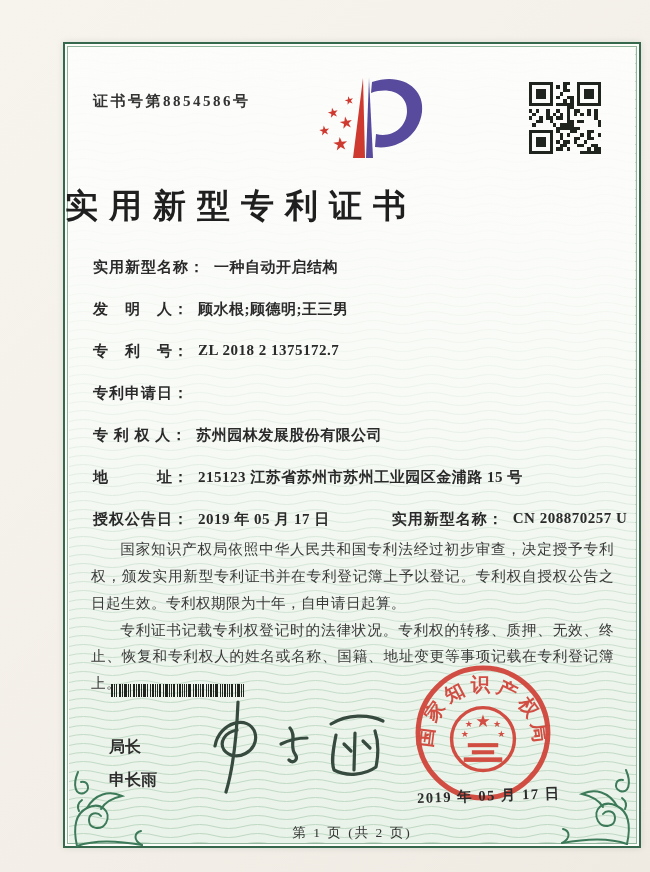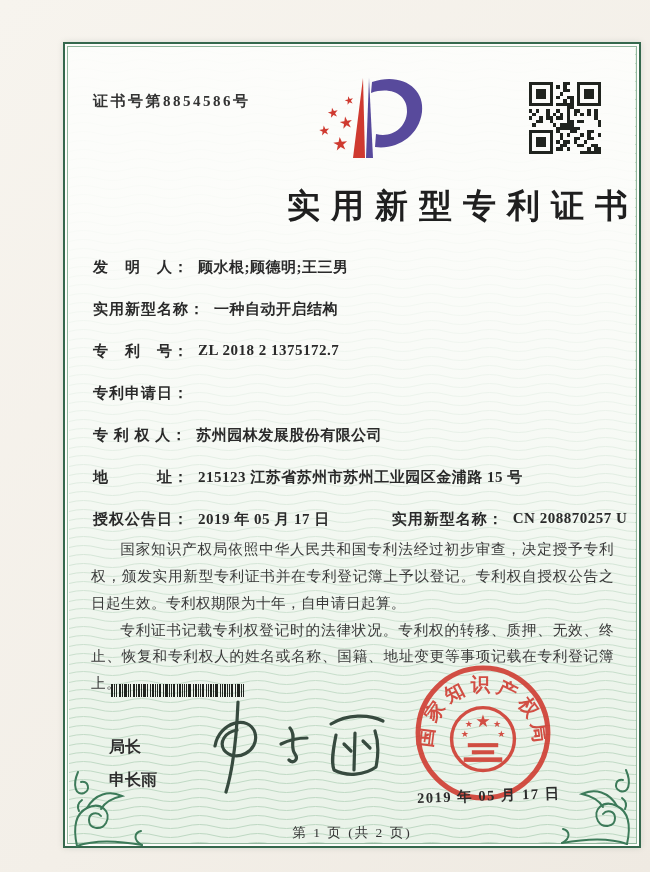--- a/index.html
+++ b/index.html
@@ -22,21 +22,21 @@
       rgba(253,253,251,.92) 22%,
       rgba(253,253,251,.72) 45%,
       rgba(253,253,251,.38) 64%,
       rgba(253,253,251,.10) 82%,
       rgba(253,253,251,0) 100%);
   }
   .layer{position:absolute;color:#2b2b2b;}
   .cert-number{left:28px;top:48px;font-size:15px;font-weight:bold;letter-spacing:2.5px;color:#333;}
   .logo-box{left:238px;top:18px;width:140px;height:110px;}
   .qr-box{left:464px;top:38px;width:72px;height:72px;}
-  .cert-title{left:0;right:0;top:140px;text-align:right;font-size:33px;font-weight:bold;
+  .cert-title{left:0;right:0;top:140px;text-align:left;font-size:33px;font-weight:bold;
     letter-spacing:11px;color:#1f1f1f;}
   .fields{left:28px;top:214px;right:24px;}
   .field-row{height:42px;display:flex;align-items:flex-start;font-size:15px;font-weight:bold;color:#2a2a2a;}
   .field-label{white-space:pre;letter-spacing:1px;}
   .field-value{margin-left:9px;letter-spacing:.5px;white-space:pre;}
   .field-pair2{margin-left:62px;display:flex;}
   .paragraphs{left:26px;right:25px;top:492px;font-size:14.6px;line-height:1.84;color:#3a3a3a;
     text-align:justify;letter-spacing:.4px;}
   .paragraphs p{margin:0;text-indent:2em;}
   .barcode{left:46px;top:640px;height:13px;display:flex;align-items:stretch;}
@@ -293,26 +293,26 @@
         <rect x="18" y="20" width="1" height="1" fill="#20241f"></rect>
         <rect x="19" y="20" width="1" height="1" fill="#20241f"></rect>
         <rect x="20" y="20" width="1" height="1" fill="#20241f"></rect>
       </svg>
   </div>
 
   <div class="layer cert-title">实用新型专利证书</div>
 
   <div class="layer fields">
     <div class="field-row">
+      <span class="field-label">实用新型名称：</span>
+      <span class="field-value">一种自动开启结构</span>
+    </div>
+    <div class="field-row">
       <span class="field-label">发　明　人：</span>
       <span class="field-value">顾水根;顾德明;王三男</span>
-    </div>
-    <div class="field-row">
-      <span class="field-label">实用新型名称：</span>
-      <span class="field-value">一种自动开启结构</span>
     </div>
     <div class="field-row">
       <span class="field-label">专　利　号：</span>
       <span class="field-value">ZL 2018 2 1375172.7</span>
     </div>
     <div class="field-row">
       <span class="field-label">专利申请日：</span>
     </div>
     <div class="field-row">
       <span class="field-label">专 利 权 人：</span>

